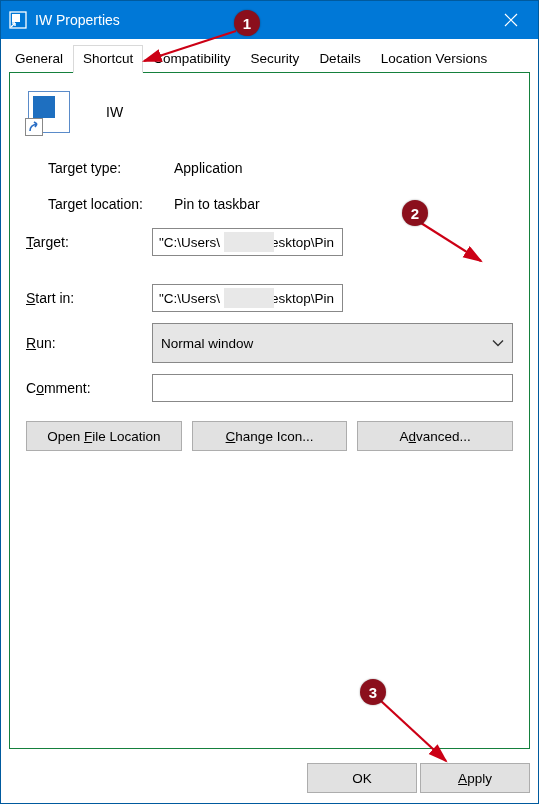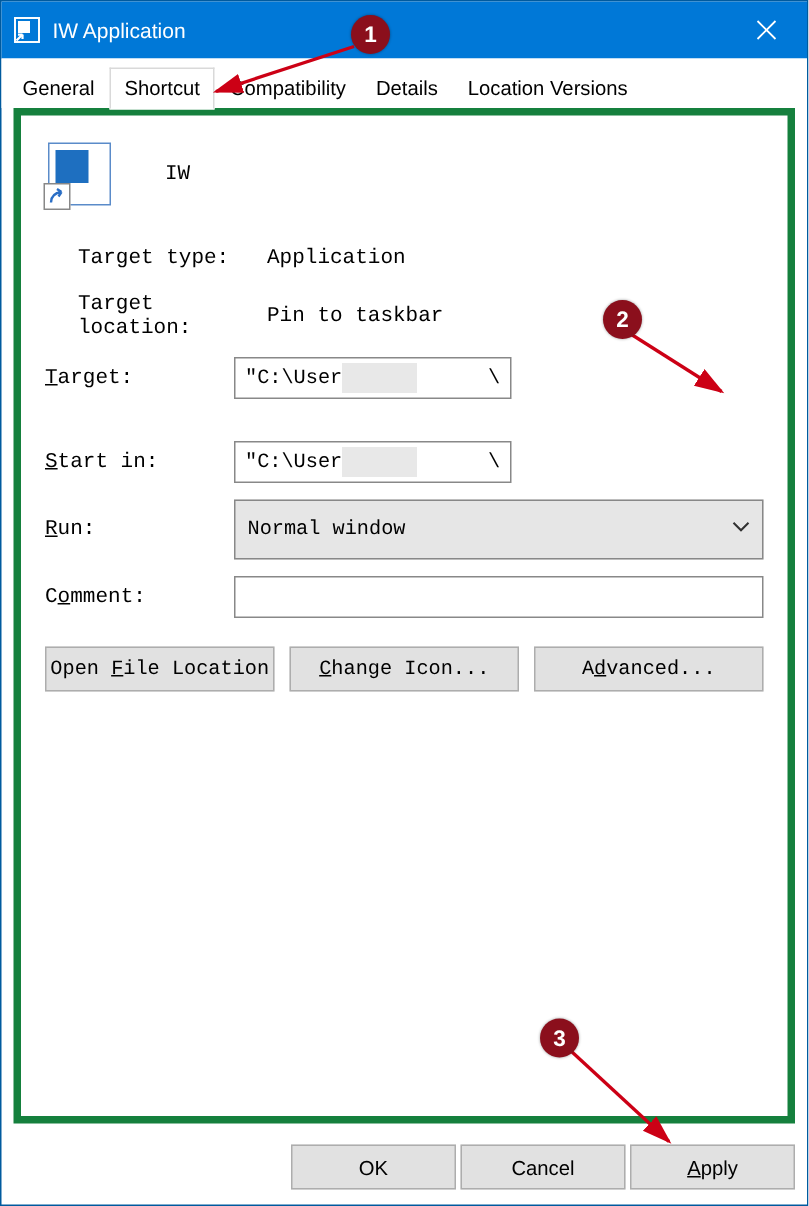--- a/index.html
+++ b/index.html
@@ -63,26 +63,25 @@
     margin-bottom: -1px;
     z-index: 3;
   }
   .tabpanel-wrap {
     flex: 1;
     padding: 0 8px 8px 8px;
     display: flex;
     flex-direction: column;
   }
   .tabpanel {
-    border: 5px solid #15803d;
+    border: 1px solid #15803d;
     flex: 1;
     padding: 18px 16px 16px 16px;
     position: relative;
     z-index: 1;
-    font-family: Liberation Mono, monospace;
   }
   .header-row {
     display: flex;
     align-items: center;
     margin-bottom: 22px;
   }
   .shortcut-icon {
     width: 42px; height: 42px;
     border: 1px solid #5a8bc9;
     background: #fff;
@@ -205,32 +204,33 @@
 
   <div class="titlebar">
     <span class="icon">
       <svg viewBox="0 0 18 18">
           <rect x="1" y="1" width="16" height="16" fill="none" stroke="#fff" stroke-width="1.3"></rect>
           <rect x="3" y="3" width="8" height="8" fill="#fff"></rect>
           <path d="M2 16 L6 12" stroke="#fff" stroke-width="1.5"></path>
           <path d="M6 12 L6 15 M6 12 L3 12" stroke="#fff" stroke-width="1.5"></path>
         </svg>
     </span>
-    <span class="title">IW Application</span>
+    <span class="title">IW Properties</span>
     <span class="close">
       <svg width="14" height="14" viewBox="0 0 14 14">
           <path d="M1 1 L13 13 M13 1 L1 13" stroke="#fff" stroke-width="1.2"></path>
         </svg>
     </span>
   </div>
 
   <div class="tabstrip">
     <div class="tab">General</div>
     <div class="tab active">Shortcut</div>
     <div class="tab">Compatibility</div>
+    <div class="tab">Security</div>
     <div class="tab">Details</div>
     <div class="tab">Location Versions</div>
   </div>
 
   <div class="tabpanel-wrap">
     <div class="tabpanel">
 
       <div class="header-row">
         <div class="shortcut-icon">
           <div class="inner"></div>
@@ -298,21 +298,20 @@
         <div class="btn">
             <span><span>A</span><span class="u">d</span><span>vanced...</span></span>
           </div>
       </div>
 
     </div>
   </div>
 
   <div class="bottom-btns">
     <div class="btn">OK</div>
-    <div class="btn">Cancel</div>
     <div class="btn">
         <span><span></span><span class="u">A</span><span>pply</span></span>
       </div>
   </div>
 
   <div class="anno-badge" style="left:233px; top:9px;">1</div>
   <div class="anno-badge" style="left:401px; top:199px;">2</div>
   <div class="anno-badge" style="left:359px; top:678px;">3</div>
 
   <svg class="arrow" style="left:0;top:0;" width="539" height="804">

